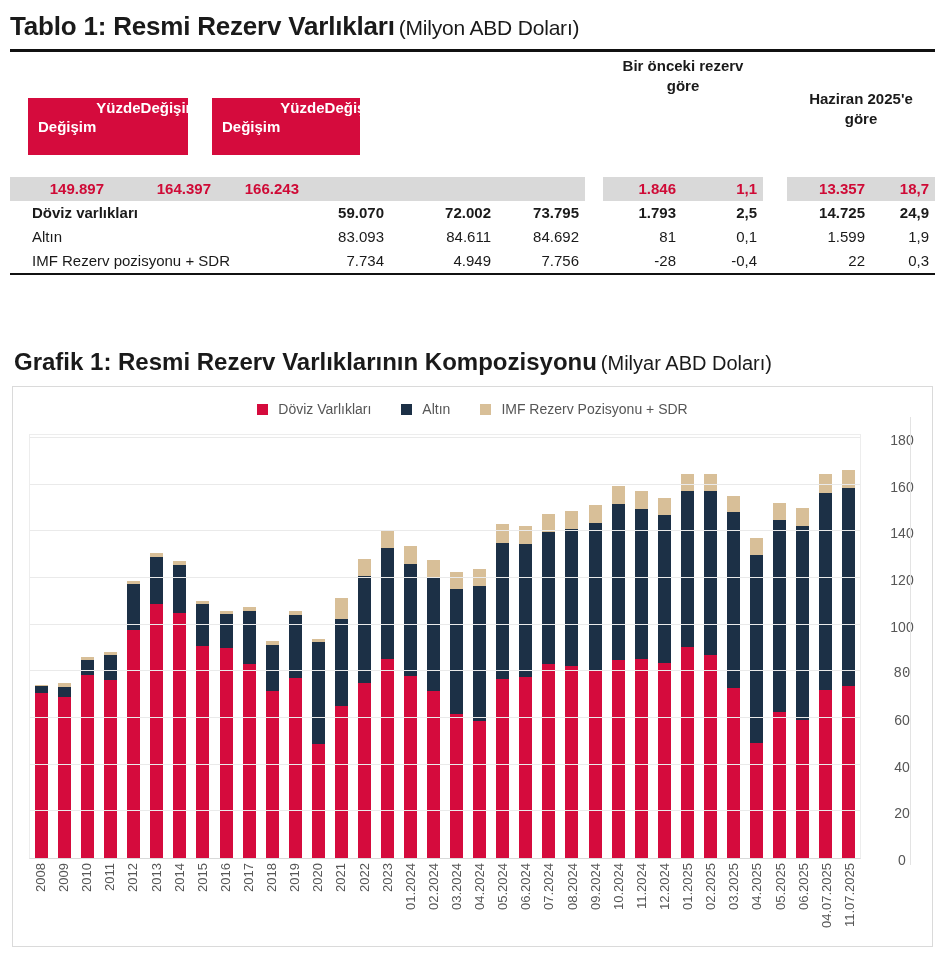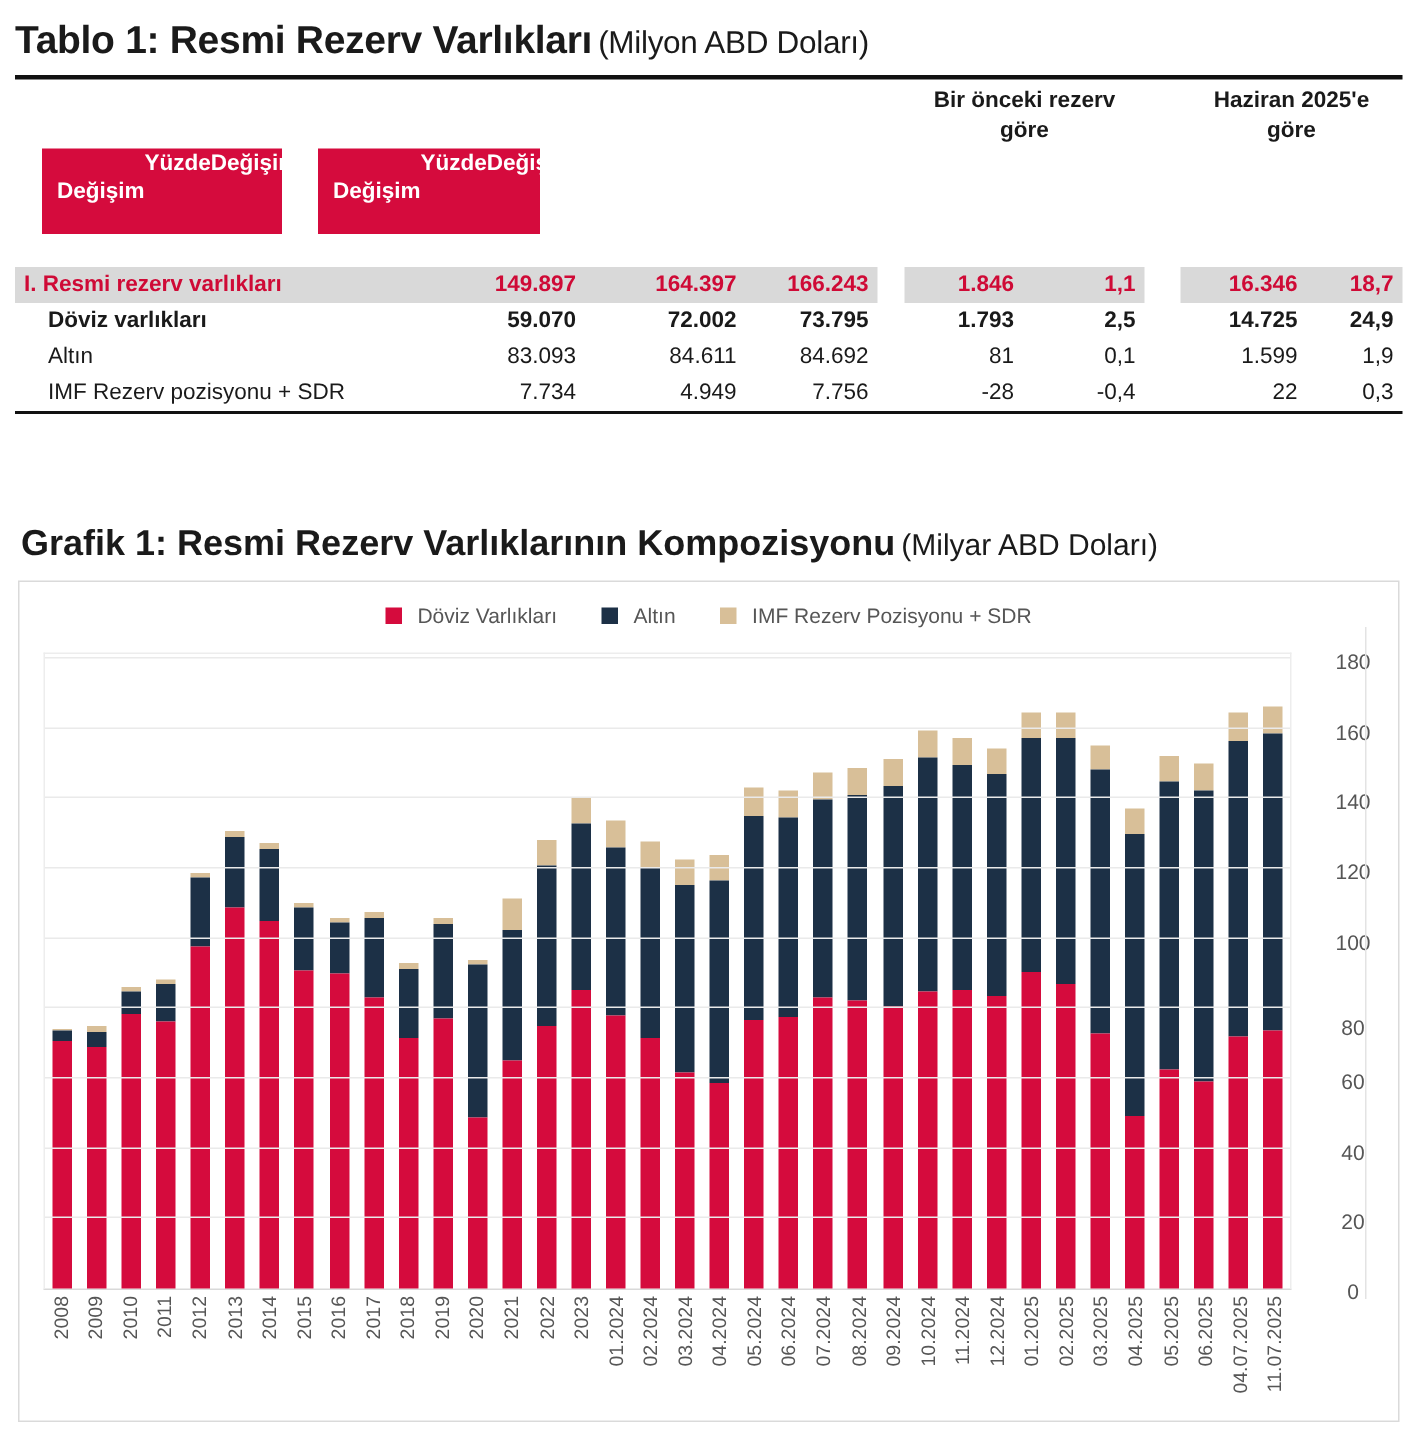--- a/index.html
+++ b/index.html
@@ -74,21 +74,21 @@
     <div class="top-rule"></div>
 
     <div class="grid-row group-headers">
       <div class="gA"></div>
       <div class="gapS"></div>
       <div class="gB" style="display:block;">
         <div class="ghead">Bir önceki rezerv</div>
         <div class="ghead">göre</div>
       </div>
       <div class="gapL"></div>
-      <div class="gC" style="display:block;">
+      <div class="gC" style="display:block;margin-top:33px;">
         <div class="ghead">Haziran 2025'e</div>
         <div class="ghead">göre</div>
       </div>
     </div>
 
     <div class="grid-row red-header">
       <div class="gapS"></div>
       <div class="gB">
         <div class="chg-cell">Değişim</div>
         <div class="pct-cell">
@@ -103,33 +103,32 @@
           <span>Yüzde</span>
           <span>Değişim</span>
         </div>
       </div>
     </div>
 
     <div class="tbody-gap"></div>
 
     <div class="grid-row trow total">
       <div class="gA">
-          <div class="label">I. Resmi rezerv varlıkları</div>
           <div class="num w-c1">149.897</div>
           <div class="num w-c2">164.397</div>
           <div class="num w-c3">166.243</div>
         </div>
       <div class="gapS"></div>
       <div class="gB">
           <div class="num" style="width:79px">1.846</div>
           <div class="num" style="width:81px">1,1</div>
         </div>
       <div class="gapL"></div>
       <div class="gC">
-          <div class="num" style="width:84px">16.346</div>
+          <div class="num" style="width:84px">13.357</div>
           <div class="num" style="width:64px">18,7</div>
         </div>
     </div>
 
     <div class="grid-row trow bold">
       <div class="gA">
           <div class="label ind">Döviz varlıkları</div>
           <div class="num w-c1">59.070</div>
           <div class="num w-c2">72.002</div>
           <div class="num w-c3">73.795</div>
@@ -467,21 +466,21 @@
         <div class="gridline" style="bottom: 280px;"></div>
         <div class="gridline" style="bottom: 326.667px;"></div>
         <div class="gridline" style="bottom: 373.333px;"></div>
         <div class="gridline" style="bottom: 420px;"></div>
       </div>
     <div class="ylabels">
         <div class="ylab" style="bottom: -9px;">0</div>
         <div class="ylab" style="bottom: 37.6667px;">20</div>
         <div class="ylab" style="bottom: 84.3333px;">40</div>
         <div class="ylab" style="bottom: 131px;">60</div>
-        <div class="ylab" style="bottom: 167px;">80</div>
+        <div class="ylab" style="bottom: 178px; font-family: Liberation Mono, monospace;">80</div>
         <div class="ylab" style="bottom: 224.333px;">100</div>
         <div class="ylab" style="bottom: 271px;">120</div>
         <div class="ylab" style="bottom: 317.667px;">140</div>
         <div class="ylab" style="bottom: 364.333px;">160</div>
         <div class="ylab" style="bottom: 411px;">180</div>
       </div>
     <div class="yaxis-line"></div>
     <div class="xlabels">
         <div class="xlab-slot">
           <span class="xlab">2008</span>

